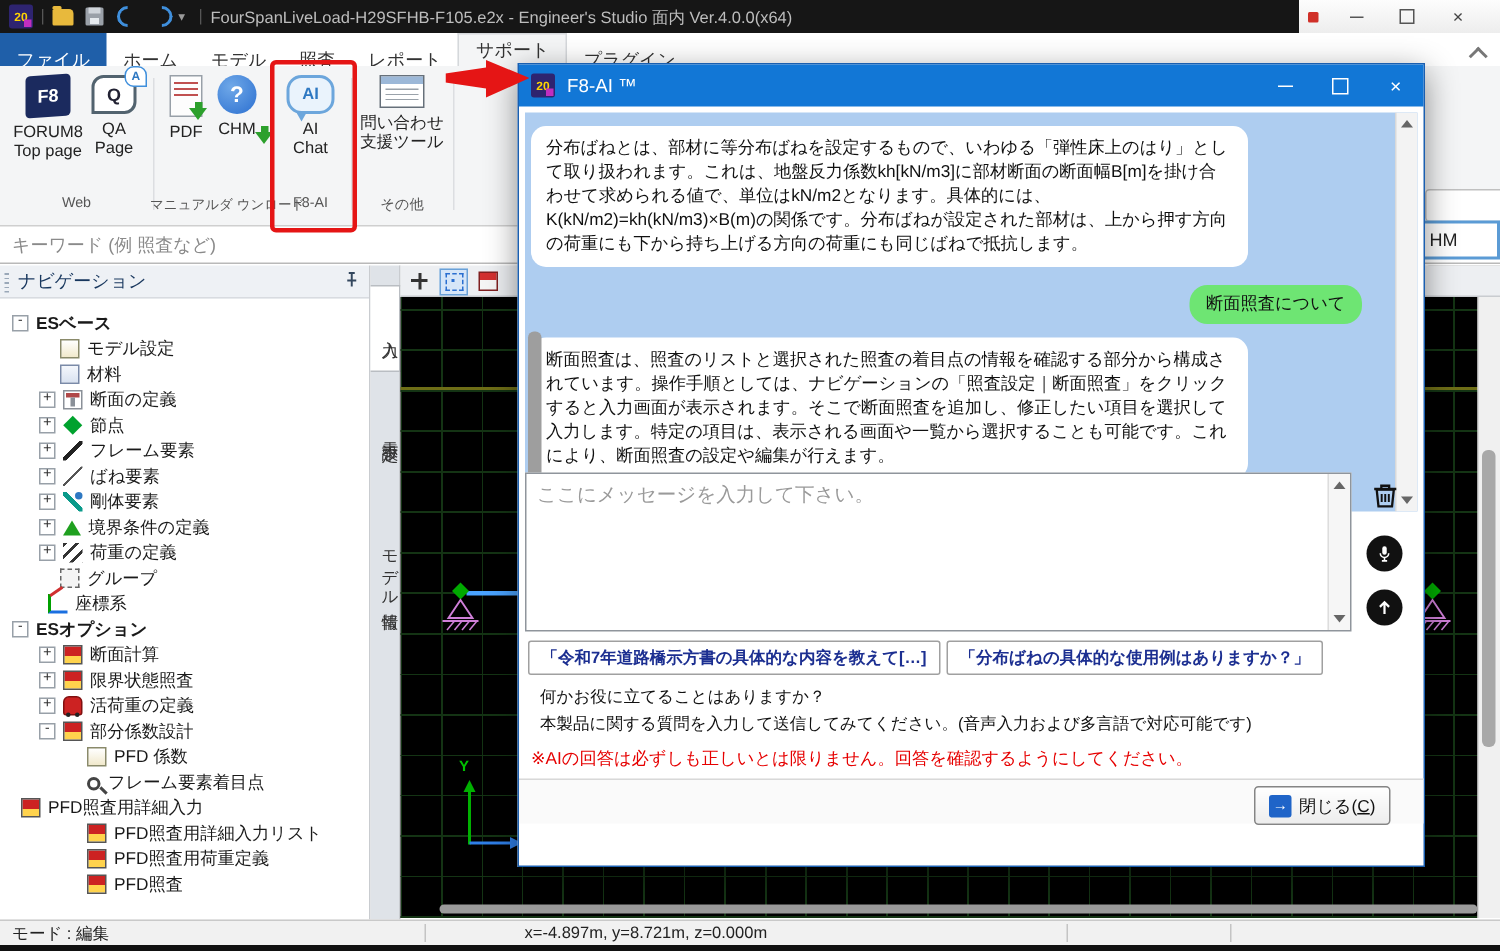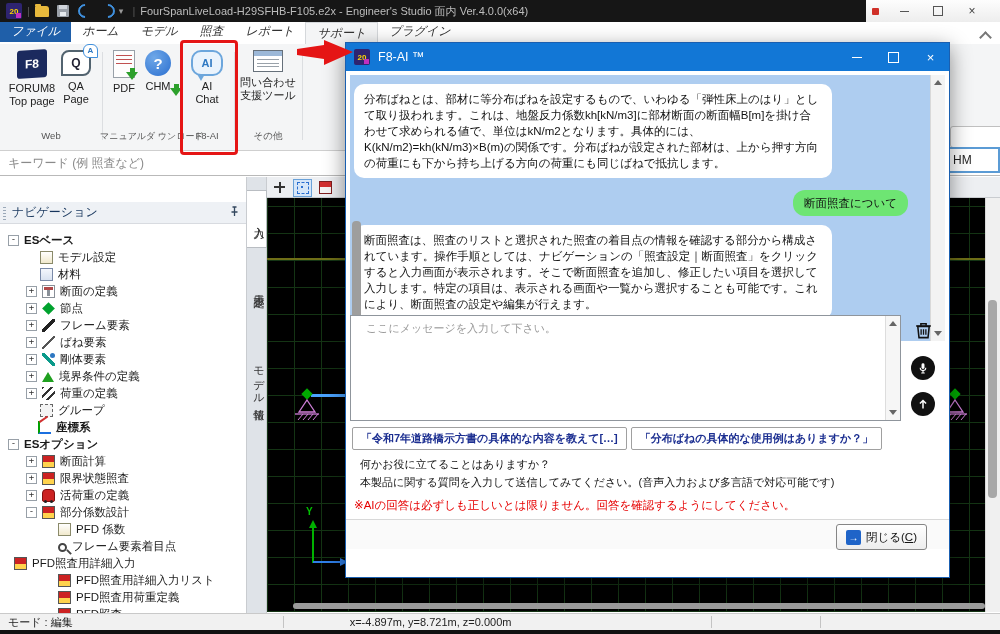--- a/index.html
+++ b/index.html
@@ -27,21 +27,21 @@
   .caret{color:#9a9a9a;font-size:9px;margin:0 4px;}
   .tb-title{white-space:nowrap;overflow:hidden;text-overflow:ellipsis;max-width:640px;color:#bdbdbd;}
   .winbtn{width:34px;height:22px;display:flex;align-items:center;justify-content:center;color:#444;font-size:12px;}
   .mini-red{width:7px;height:7px;background:#d03028;margin:0 8px 0 6px;border-radius:1px;}
   .glyph-min{width:9px;height:1px;background:#555;}
   .glyph-max{width:8px;height:8px;border:1px solid #555;}
 
   
   .tabrow{position:absolute;left:0;top:22px;width:1000px;height:22px;background:#fff;display:flex;
           font-size:12px;color:#333;border-bottom:1px solid #ececec;}
-  .rtab{padding:1px 11px 0 11px;height:19px;font-style:italic;}
+  .rtab{padding:10px 11px 0 11px;height:19px;}
   .rtab.file{background:#1f5fa9;color:#fff;}
   .rtab.active{background:#f4f5f6;border:1px solid #d5d8db;border-bottom:none;padding-top:2px;}
   .ribbon-chevron{position:absolute;left:981px;top:33px;width:7px;height:7px;border-left:2px solid #777;
                   border-top:2px solid #777;transform:rotate(45deg);}
 
   
   .ribbon{position:absolute;left:0;top:44px;width:1000px;height:106px;background:#f4f5f6;border-bottom:1px solid #d8dade;}
   .rbtn{position:absolute;top:6px;text-align:center;font-size:11px;line-height:13px;color:#222;}
   .rbtn .ric{margin:0 auto 4px auto;}
   .rsep{position:absolute;top:8px;width:1px;height:88px;background:#dcdee1;}
@@ -80,21 +80,21 @@
          font-family:inherit;color:#333;background:transparent;}
   .kwrow input::placeholder{color:#8a8a8a;opacity:1;}
   .frag-top{position:absolute;left:950px;top:126px;width:50px;height:20px;background:#fff;border:1px solid #c0c0c0;border-radius:3px 0 0 3px;}
   .frag-hm{position:absolute;left:948px;top:147px;width:52px;height:26px;background:#fff;border:2px solid #5b9bd5;
          font-size:12px;color:#222;display:flex;align-items:center;padding-left:3px;box-sizing:border-box;}
   .frag-gray{position:absolute;left:950px;top:177px;width:50px;height:22px;background:#e9e9e9;border:1px solid #aaa;border-radius:3px 0 0 3px;}
 
   
   .navpanel{position:absolute;left:0;top:177px;width:247px;height:436px;background:#fff;border-right:1px solid #c9ccd0;box-sizing:border-box;}
   .navheader{height:21px;background:#eef1f5;border-bottom:1px solid #d8dbe0;display:flex;align-items:center;
-         font-size:12px;color:#17365d;margin-top:25px;}
+         font-size:12px;color:#17365d;}
   .grip{width:3px;height:14px;margin:0 6px 0 3px;
          background:repeating-linear-gradient(0deg,#9aa8b8 0 1px,transparent 1px 3px);}
   .tree{padding:8px 0 0 0;overflow:hidden;height:405px;}
   .trow{display:flex;align-items:center;height:17px;font-size:11.5px;color:#1a1a1a;white-space:nowrap;}
   .exp{width:9px;height:9px;border:1px solid #98a0a8;background:#fff;font-size:9px;line-height:7px;
        text-align:center;color:#333;margin-right:5px;flex:none;font-family:"DejaVu Sans Mono",monospace;}
   .spacer{width:14px;flex:none;}
   .ti{width:13px;height:13px;display:inline-block;margin-right:5px;position:relative;flex:none;box-sizing:border-box;}
   .ti-doc{background:linear-gradient(#fff,#f1e9cc);border:1px solid #8a8a6a;}
   .ti-mat{background:linear-gradient(#f4f7fc,#d9e2f0);border:1px solid #7a8aa8;}
@@ -167,21 +167,21 @@
   .bub{border-radius:12px;font-size:11.5px;line-height:16px;color:#111;}
   .bub.user{align-self:flex-end;background:#6ee573;padding:5px 11px;margin-right:6px;}
   .bub.user.clipped{margin-top:-13px;}
   .bub.ai{align-self:flex-start;background:#fff;width:458px;padding:7px 10px;border-radius:10px;}
   .chat-scroll{position:absolute;right:0;top:0;width:15px;height:266px;background:#f3f3f3;border-left:1px solid #d9d9d9;box-sizing:border-box;}
   .tri-up{width:0;height:0;border-left:4px solid transparent;border-right:4px solid transparent;border-bottom:5px solid #666;margin:5px auto 0 auto;}
   .tri-down{width:0;height:0;border-left:4px solid transparent;border-right:4px solid transparent;border-top:5px solid #666;margin:0 auto;}
   .chat-thumb{position:absolute;left:2px;top:146px;width:9px;height:106px;background:#9e9e9e;border-radius:4px;}
   .inputrow{position:absolute;left:4px;top:272px;width:595px;height:106px;display:flex;}
   .msgbox{flex:1;border:1px solid #8f959c;background:#fff;position:relative;box-sizing:border-box;}
-  .msgbox .ph{position:absolute;left:15px;top:5px;font-size:11px;color:#9a9a9a;}
+  .msgbox .ph{position:absolute;left:7px;top:5px;font-size:13px;color:#9a9a9a;}
   .msg-scroll{position:absolute;right:0;top:0;bottom:0;width:14px;background:#f6f6f6;border-left:1px solid #ddd;}
   .msg-scroll .tri-down{position:absolute;bottom:5px;left:3px;}
   .iconcol{width:44px;display:flex;flex-direction:column;align-items:center;padding-top:6px;gap:12px;}
   .circbtn{width:24px;height:24px;border-radius:50%;background:#111;display:flex;align-items:center;justify-content:center;}
   .sugrow{position:absolute;left:6px;top:384px;display:flex;gap:4px;}
   .sugbtn{background:#fff;border:1px solid #a0a0a0;border-radius:2px;font-size:11px;font-weight:bold;color:#1c2f91;
       padding:3px 8px;white-space:nowrap;}
   .helptext{position:absolute;left:14px;font-size:11px;color:#111;}
   .warntext{position:absolute;left:8px;top:455px;font-size:11.5px;color:#e60000;font-weight:normal;}
   .dfooter{position:absolute;left:0;top:476px;width:603px;height:29px;border-top:1px solid #d8d8d8;background:#fafafa;}
@@ -340,21 +340,21 @@
         <div class="trow" style="padding-left: 26px;">
           <span class="exp">+</span>
           <span class="ti ti-load"></span>
           <span>荷重の定義</span>
         </div>
         <div class="trow" style="padding-left: 26px;">
           <span class="spacer"></span>
           <span class="ti ti-group"></span>
           <span>グループ</span>
         </div>
-        <div class="trow" style="padding-left: 24px; font-weight: bold;">
+        <div class="trow" style="padding-left: 18px;">
           <span class="spacer"></span>
           <span class="ti ti-axes"></span>
           <span>座標系</span>
         </div>
         <div class="trow" style="padding-left: 8px;">
           <span class="exp">-</span>
           <span style="font-weight: bold;">ESオプション</span>
         </div>
         <div class="trow" style="padding-left: 26px;">
           <span class="exp">+</span>

